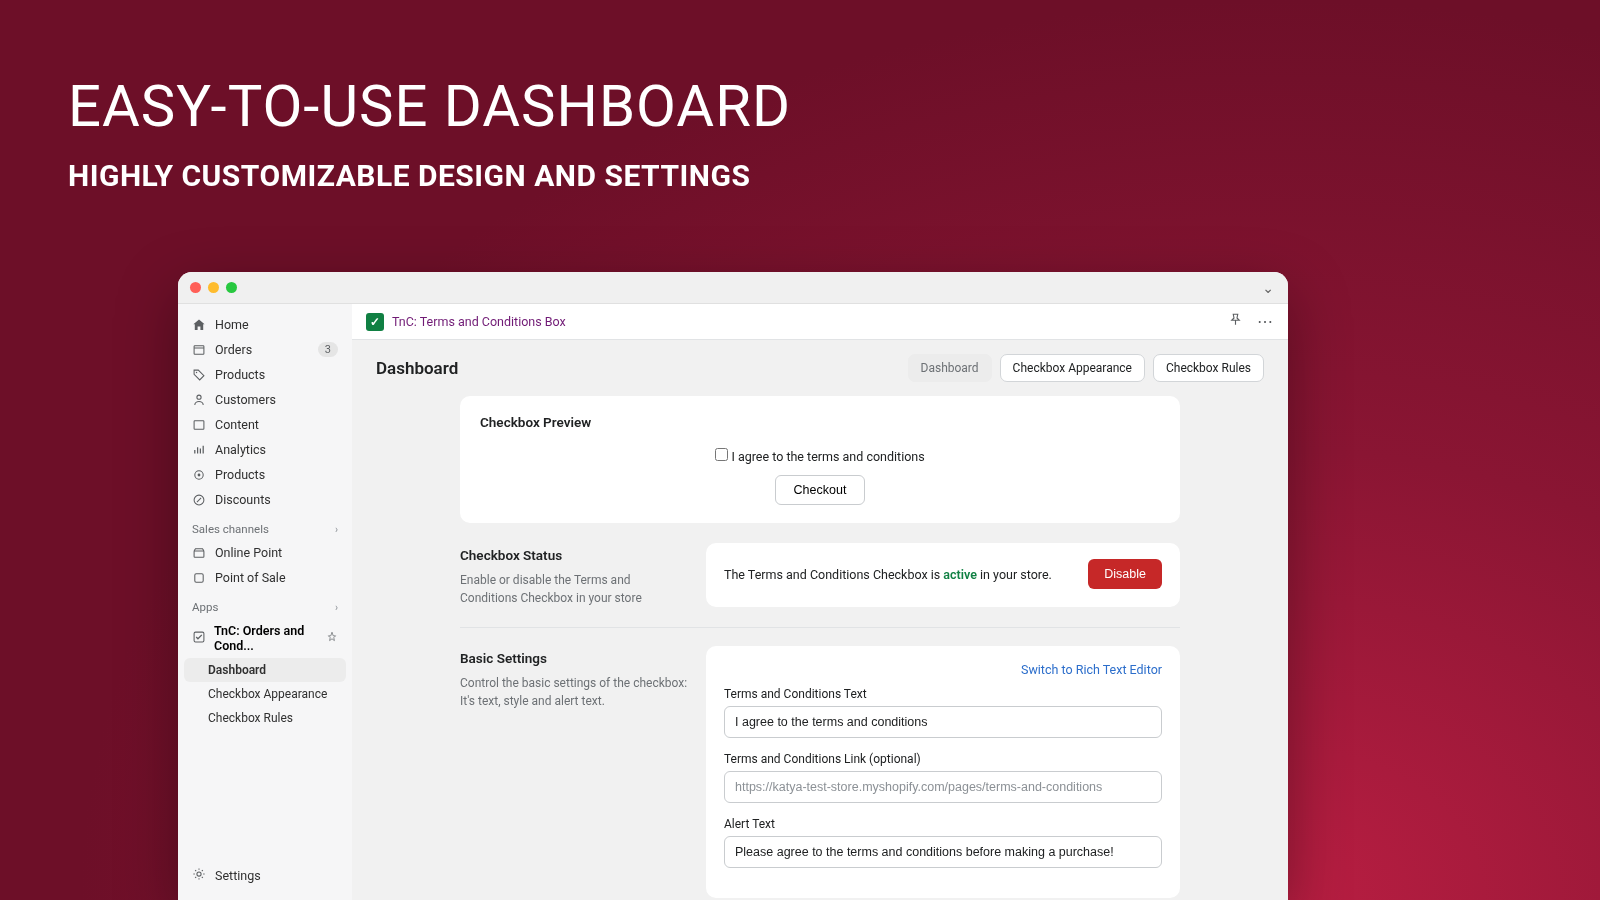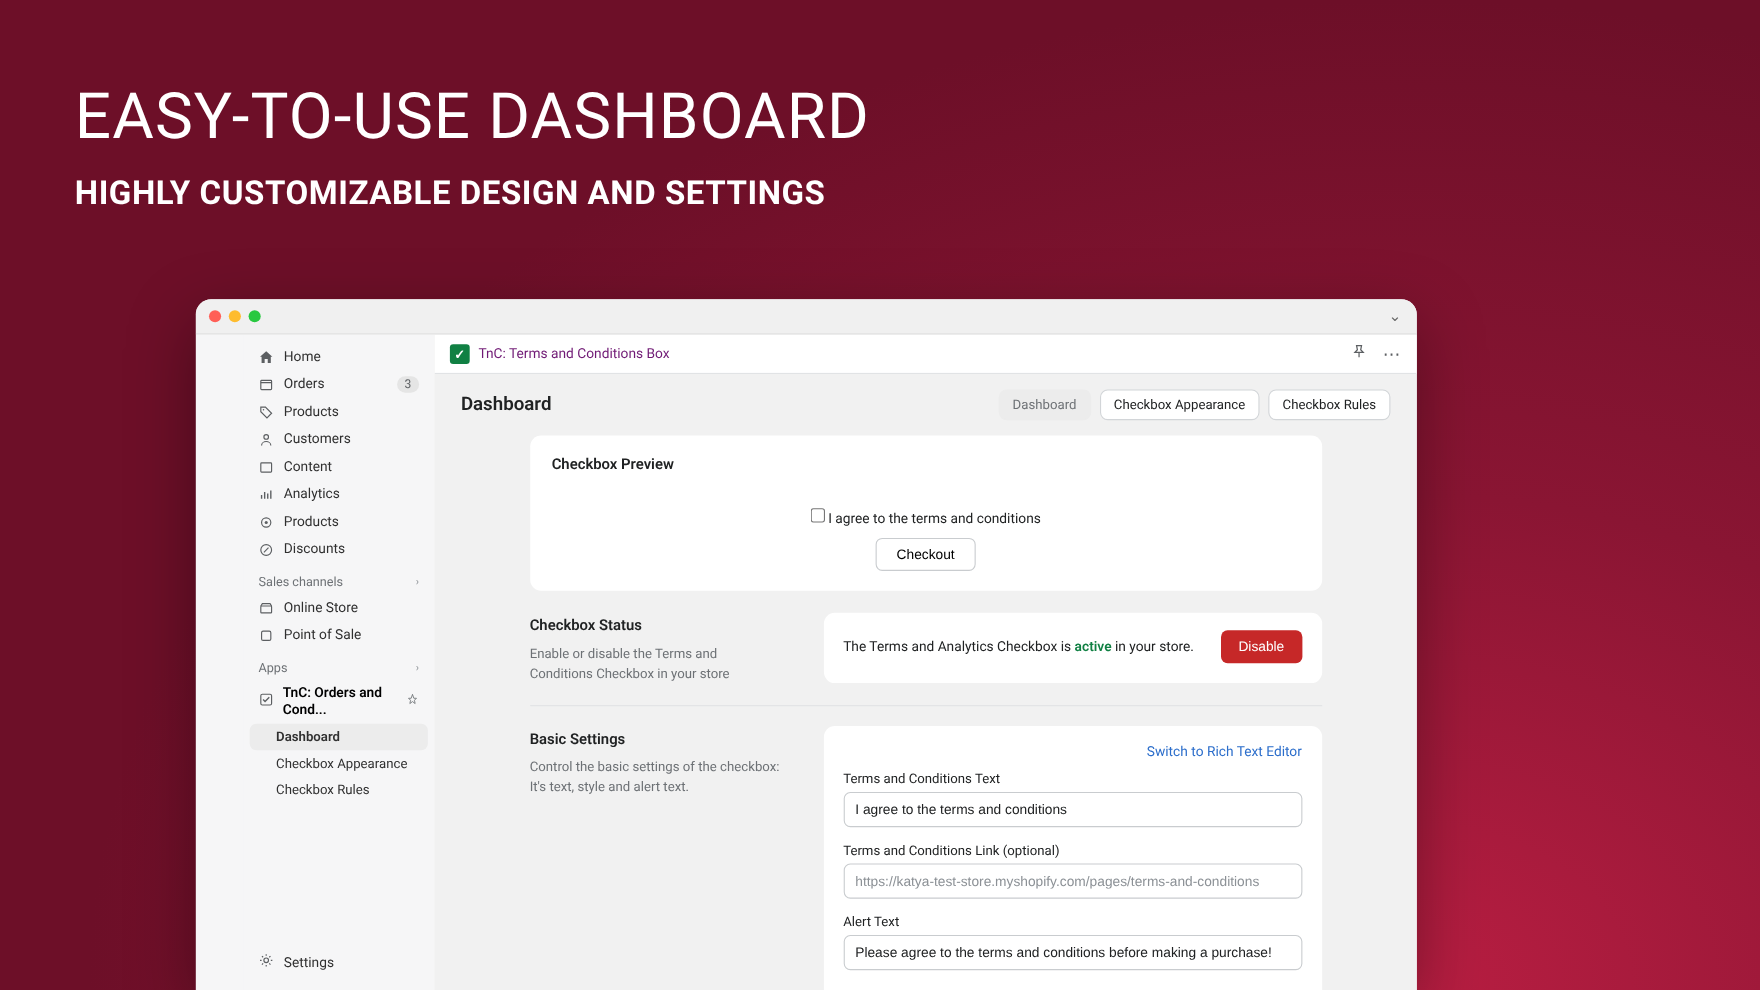--- a/index.html
+++ b/index.html
@@ -22,21 +22,21 @@
   box-shadow: 0 20px 60px rgba(0,0,0,.35);
 }
 .titlebar {
   height: 32px; background: #f0f0f0; border-bottom: 1px solid #e0e0e0;
   display: flex; align-items: center; padding: 0 12px; position: relative;
 }
 .dots { display: flex; gap: 7px; }
 .dot { width: 11px; height: 11px; border-radius: 50%; }
 .dot.r { background: #ff5f57; } .dot.y { background: #febc2e; } .dot.g { background: #28c840; }
 .chev { position: absolute; right: 14px; color: #666; font-size: 14px; }
-.main { display: flex; height: calc(100% - 32px); padding-left: 43px; }
+.main { display: flex; height: calc(100% - 32px); }
 .sidebar { width: 174px; background: #f6f6f7; padding: 8px 0; display: flex; flex-direction: column; font-size: 12.5px; }
 .navitem { display: flex; align-items: center; gap: 9px; padding: 5px 14px; color: #303030; cursor: pointer; }
 .navitem .ico { width: 14px; height: 14px; display: inline-flex; align-items: center; justify-content: center; }
 .navitem .ico svg { width: 14px; height: 14px; fill: #5c5f62; }
 .navbadge { margin-left: auto; background: #e5e5e5; border-radius: 8px; padding: 1px 7px; font-size: 11px; color: #5c5f62; }
 .sechdr { padding: 10px 14px 4px; font-size: 11.5px; color: #6d7175; display: flex; align-items: center; }
 .sechdr .caret { margin-left: auto; font-size: 10px; color: #8c9196; }
 .apptop { display: flex; align-items: center; gap: 8px; padding: 5px 14px; font-size: 12.5px; font-weight: 600; }
 .pin { margin-left: auto; color: #6d7175; }
 .subnav { padding: 5px 10px 5px 30px; font-size: 12px; color: #303030; cursor: pointer; border-left: 0; }
@@ -50,25 +50,25 @@
 .applogo::after { content: "✓"; color: #fff; font-size: 12px; font-weight: bold; }
 .topbartitle { font-size: 12.5px; color: #701a75; }
 .topbar-right { margin-left: auto; display: flex; gap: 14px; align-items: center; color: #5c5f62; }
 .pagehdr { display: flex; align-items: center; padding: 14px 24px; }
 .pagehdr h1 { font-size: 17px; font-weight: 600; color: #202223; }
 .tabs { margin-left: auto; display: flex; gap: 8px; }
 .tab { background: #fff; border: 1px solid #d2d5d8; border-radius: 7px; padding: 6px 12px; font-size: 12px; cursor: pointer; color: #202223; }
 .tab.active { background: #ececec; border-color: #ececec; color: #6d7175; }
 .cards { padding: 0 24px; }
 .card { background: #fff; border-radius: 10px; padding: 18px 20px; margin-bottom: 20px; }
-.card h3 { font-size: 13.5px; font-weight: 600; color: #202223; margin-bottom: 30px; }
+.card h3 { font-size: 13.5px; font-weight: 600; color: #202223; margin-bottom: 16px; }
 .chkprev { text-align: center; }
 .chkprev label { font-size: 12.5px; color: #202223; }
 .chkprev button { margin-top: 10px; background: #fff; border: 1px solid #c9cccf; border-radius: 6px; padding: 7px 18px; font-size: 12.5px; cursor: pointer; }
-.twocol { display: flex; gap: 37px; margin-bottom: 20px; }
+.twocol { display: flex; gap: 16px; margin-bottom: 20px; }
 .leftcol { flex: 0 0 230px; padding-top: 4px; }
 .leftcol h3 { font-size: 13.5px; font-weight: 600; color: #202223; margin-bottom: 8px; }
 .leftcol p { font-size: 12px; color: #6d7175; line-height: 1.5; }
 .rightcard { flex: 1; background: #fff; border-radius: 10px; padding: 16px 18px; }
 .statusrow { display: flex; align-items: center; justify-content: space-between; }
 .statusrow .txt { font-size: 12.5px; color: #202223; }
 .statusrow .active { color: #108043; font-weight: 600; }
 .disablebtn { background: #c62828; color: #fff; border: none; border-radius: 6px; padding: 8px 16px; font-size: 12.5px; cursor: pointer; font-weight: 500; }
 .switchlink { text-align: right; color: #2c6ecb; font-size: 12.5px; margin-bottom: 10px; cursor: pointer; }
 .fld { margin-bottom: 14px; }
@@ -170,21 +170,21 @@
           <span>Sales channels</span>
           <span class="caret">›</span>
         </div>
       <div class="navitem">
           <span class="ico">
             <svg viewBox="0 0 20 20">
               <rect x="3" y="7" width="14" height="9" rx="1" fill="none" stroke="#5c5f62" stroke-width="1.5"></rect>
               <path d="M3 7l2-3h10l2 3" fill="none" stroke="#5c5f62" stroke-width="1.5"></path>
             </svg>
           </span>
-          <span>Online Store</span>
+          <span>Online Point</span>
         </div>
       <div class="navitem">
           <span class="ico">
             <svg viewBox="0 0 20 20">
               <rect x="4" y="4" width="12" height="12" rx="2" fill="none" stroke="#5c5f62" stroke-width="1.5"></rect>
             </svg>
           </span>
           <span>Point of Sale</span>
         </div>
 
@@ -247,21 +247,21 @@
           </div>
         </div>
 
         <div class="twocol">
           <div class="leftcol">
             <h3>Checkbox Status</h3>
             <p>Enable or disable the Terms and Conditions Checkbox in your store</p>
           </div>
           <div class="rightcard">
             <div class="statusrow">
-              <span class="txt"><span>The Terms and Analytics Checkbox is </span><span class="active">active</span><span> in your store.</span></span>
+              <span class="txt"><span>The Terms and Conditions Checkbox is </span><span class="active">active</span><span> in your store.</span></span>
               <button class="disablebtn">Disable</button>
             </div>
           </div>
         </div>
 
         <div class="divider"></div>
 
         <div class="twocol">
           <div class="leftcol">
             <h3>Basic Settings</h3>

